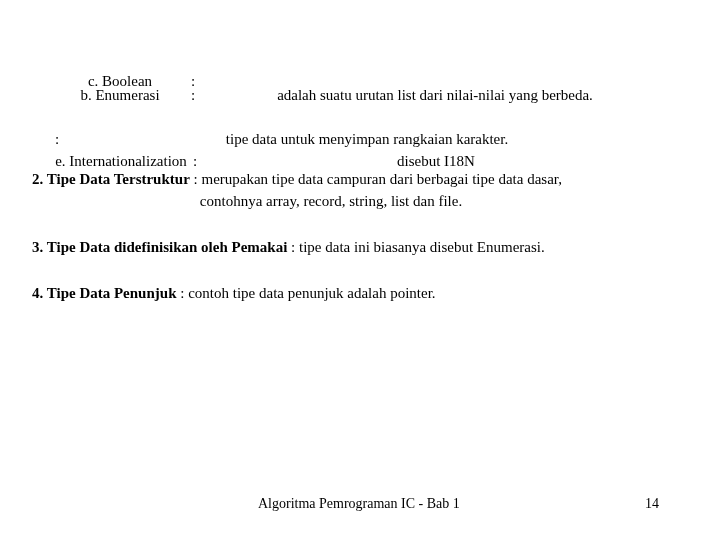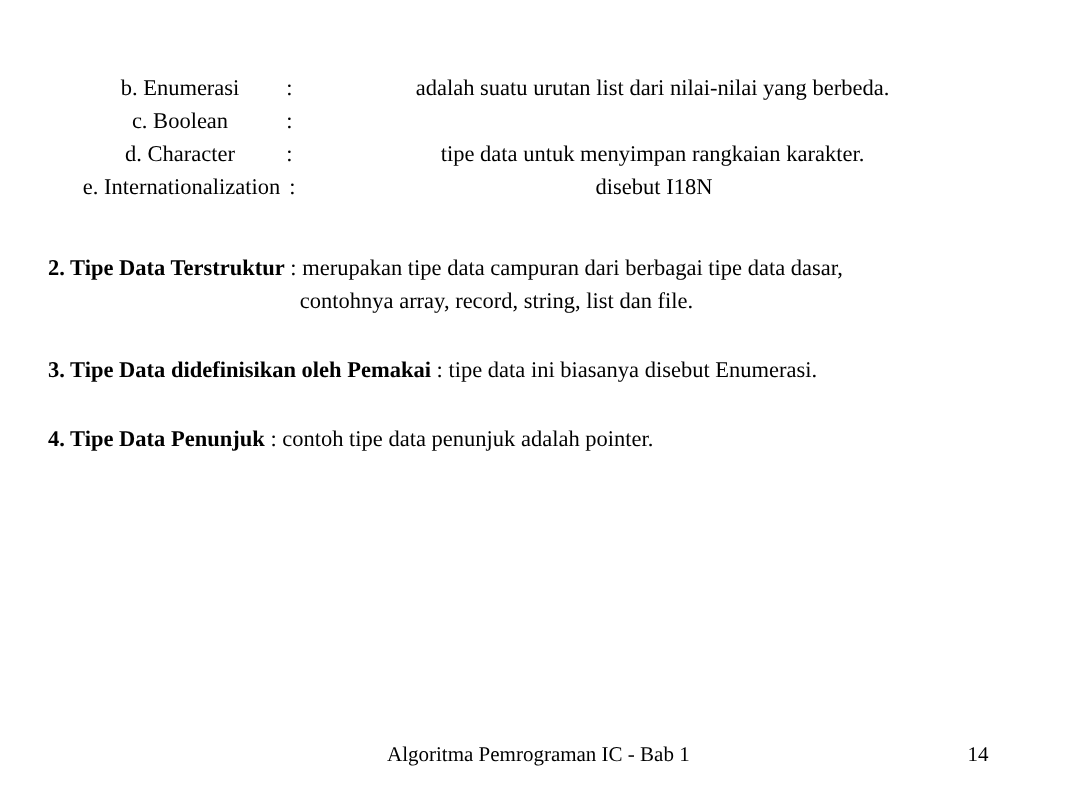--- a/index.html
+++ b/index.html
@@ -45,20 +45,21 @@
   .defrow .colon {
     width: 10px;
     flex: 0 0 10px;
   }
   .defrow.wide .term {
     width: 138px;
     flex: 0 0 138px;
   }
   .defrow .desc {
     flex: 1 1 auto;
+    margin-top: 36px;
   }
 
   
   .entry {
     position: absolute;
     left: 32px;
     width: 640px;
     font-size: 15px;
     line-height: 22px;
   }
@@ -115,21 +116,20 @@
     <div class="defrow">
       <span class="term">b. Enumerasi</span>
       <span class="colon">:</span>
       <span class="desc">adalah suatu urutan list dari nilai-nilai yang berbeda.</span>
     </div>
     <div class="defrow">
       <span class="term">c. Boolean</span>
       <span class="colon">:</span>
     </div>
     <div class="defrow">
-      <span class="term">d. Character</span>
       <span class="colon">:</span>
       <span class="desc">tipe data untuk menyimpan rangkaian karakter.</span>
     </div>
     <div class="defrow wide">
       <span class="term">e. Internationalization</span>
       <span class="colon">:</span>
       <span class="desc">disebut I18N</span>
     </div>
   </div>
 

